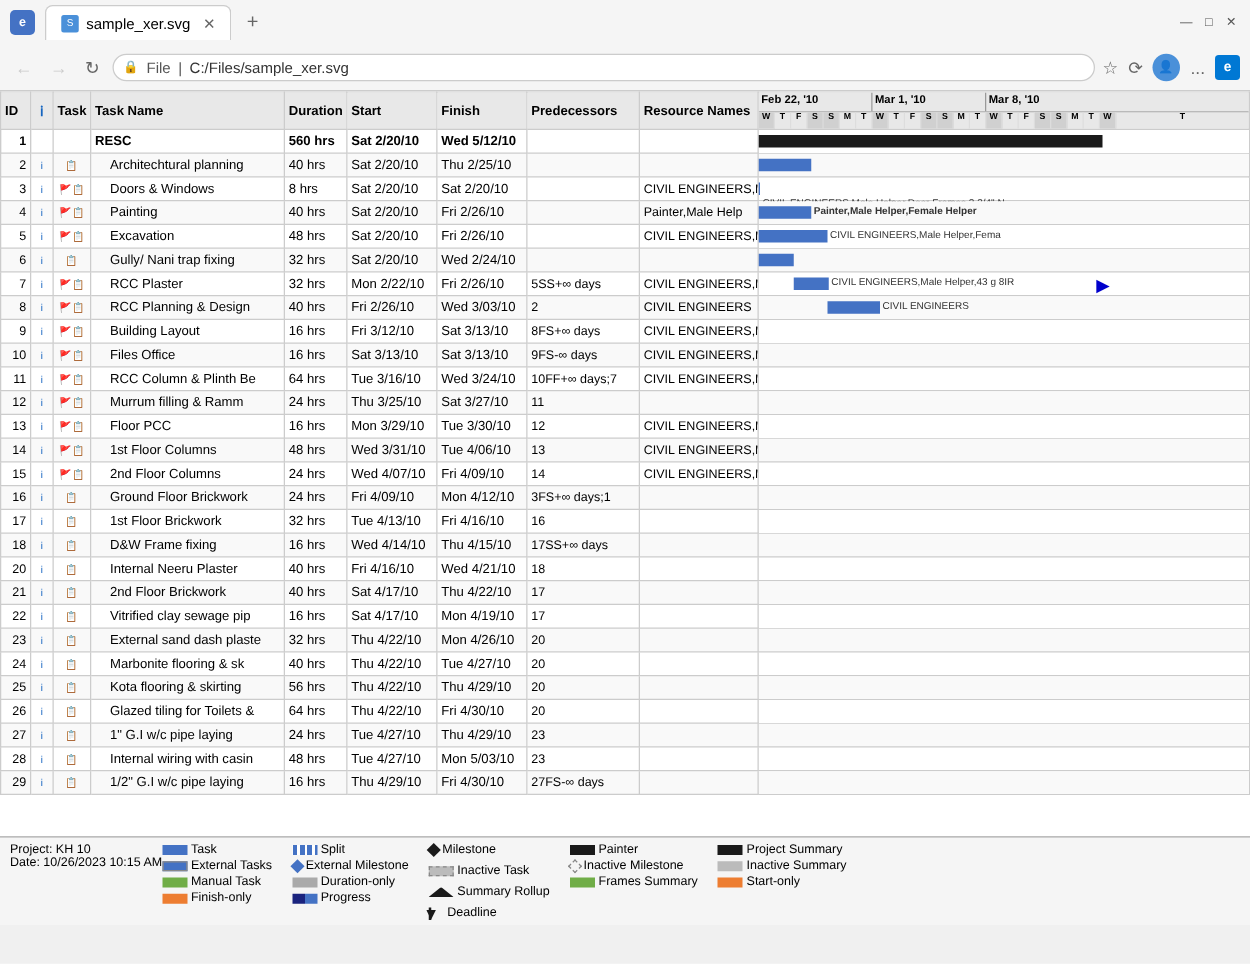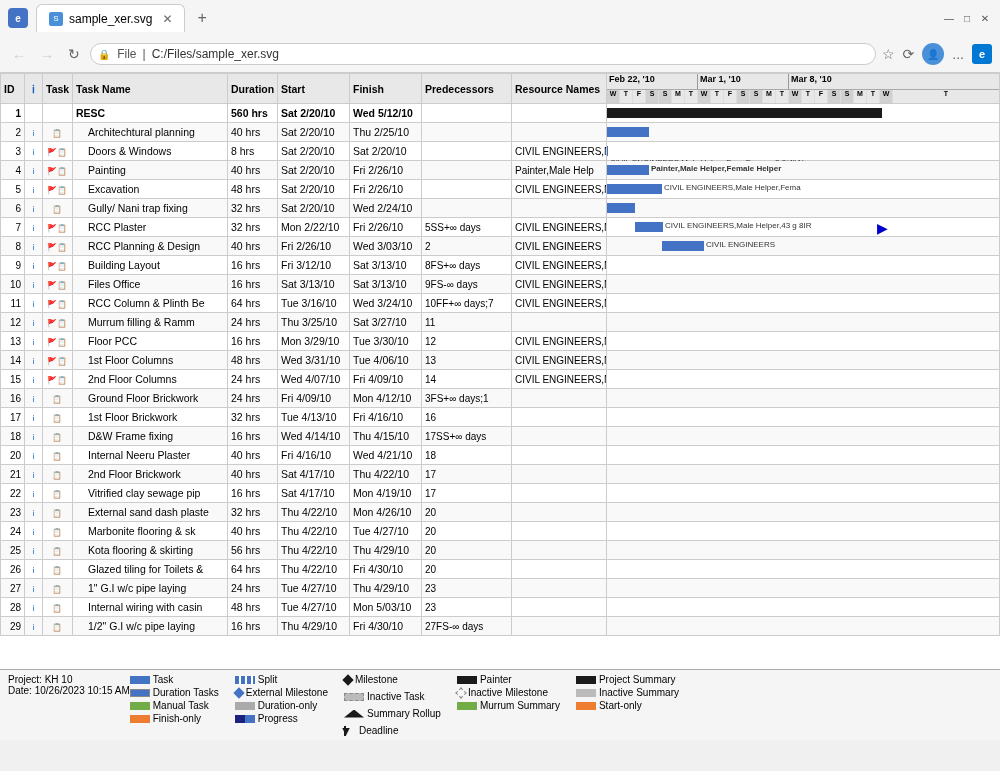--- a/index.html
+++ b/index.html
@@ -684,21 +684,21 @@
           <div>Date: 10/26/2023 10:15 AM</div>
         </div>
         <div style="display:flex;flex-wrap:wrap;gap:2px 16px;flex:1;">
           <div style="display:flex;flex-direction:column;gap:2px;">
             <div style="display:flex;align-items:center;gap:3px;">
               <div style="width:20px;height:8px;background:#4472c4;"></div>
               <span>Task</span>
             </div>
             <div style="display:flex;align-items:center;gap:3px;">
               <div style="width:20px;height:8px;background:#4472c4;border:1px solid #888;"></div>
-              <span>Duration Tasks</span>
+              <span>External Tasks</span>
             </div>
             <div style="display:flex;align-items:center;gap:3px;">
               <div style="width:20px;height:8px;background:#70ad47;"></div>
               <span>Manual Task</span>
             </div>
             <div style="display:flex;align-items:center;gap:3px;">
               <div style="width:20px;height:8px;background:#ed7d31;"></div>
               <span>Finish-only</span>
             </div>
           </div>
@@ -744,21 +744,21 @@
             <div style="display:flex;align-items:center;gap:3px;">
               <div style="width:20px;height:8px;background:#1a1a1a;"></div>
               <span>Painter</span>
             </div>
             <div style="display:flex;align-items:center;gap:3px;">
               <div style="width:8px;height:8px;background:none;border:1px dashed #888;transform:rotate(45deg);"></div>
               <span>Inactive Milestone</span>
             </div>
             <div style="display:flex;align-items:center;gap:3px;">
               <div style="width:20px;height:8px;background:#70ad47;"></div>
-              <span>Murrum Summary</span>
+              <span>Frames Summary</span>
             </div>
           </div>
           <div style="display:flex;flex-direction:column;gap:2px;">
             <div style="display:flex;align-items:center;gap:3px;">
               <div style="width:20px;height:8px;background:#1a1a1a;"></div>
               <span>Project Summary</span>
             </div>
             <div style="display:flex;align-items:center;gap:3px;">
               <div style="width:20px;height:8px;background:#bbb;"></div>
               <span>Inactive Summary</span>

